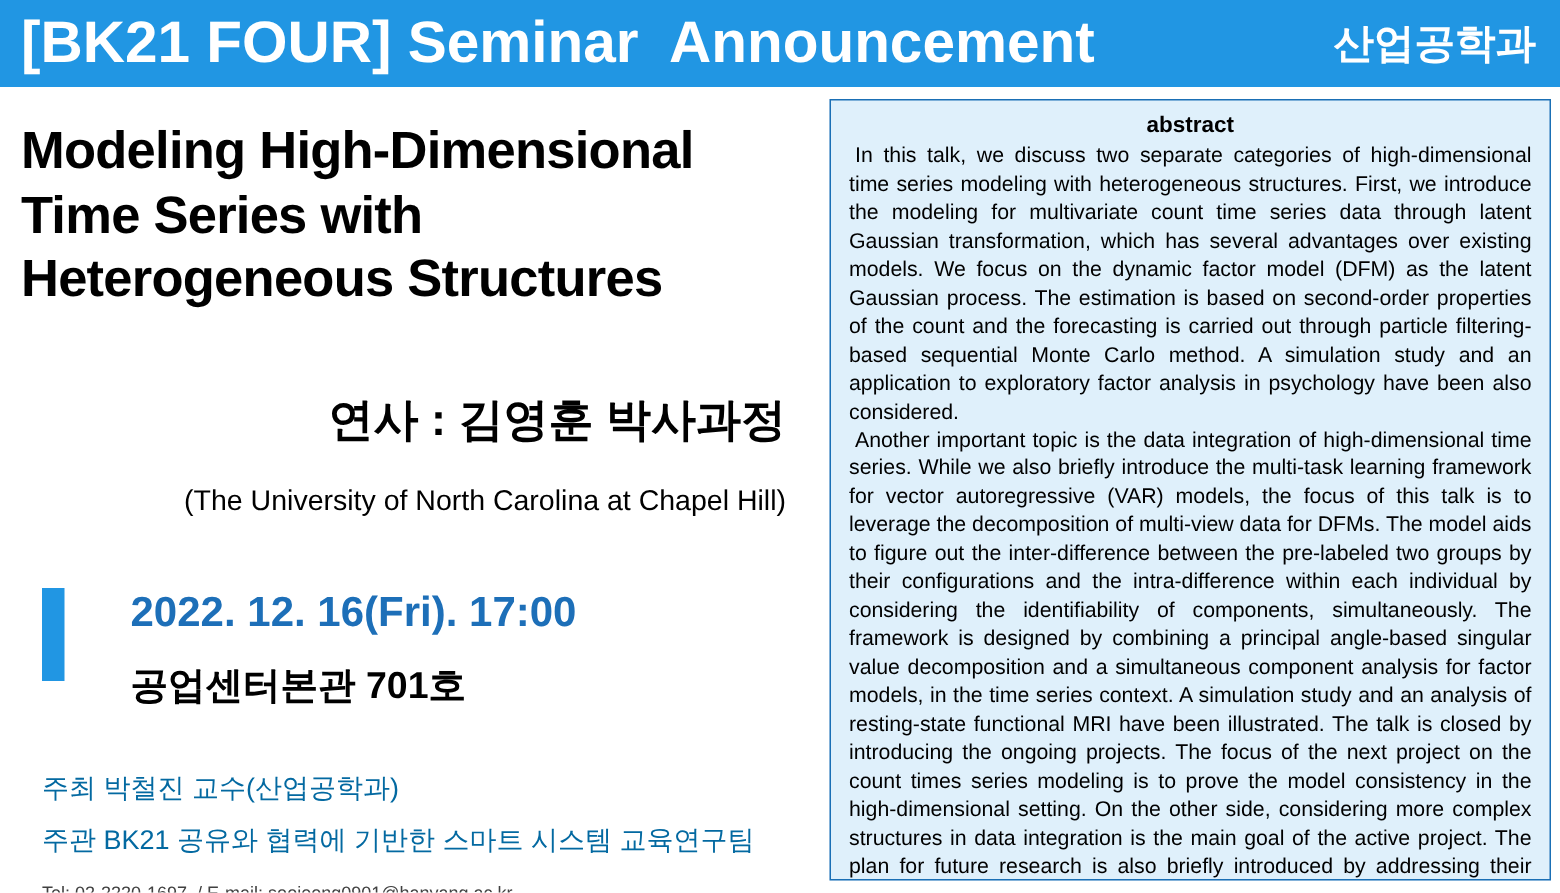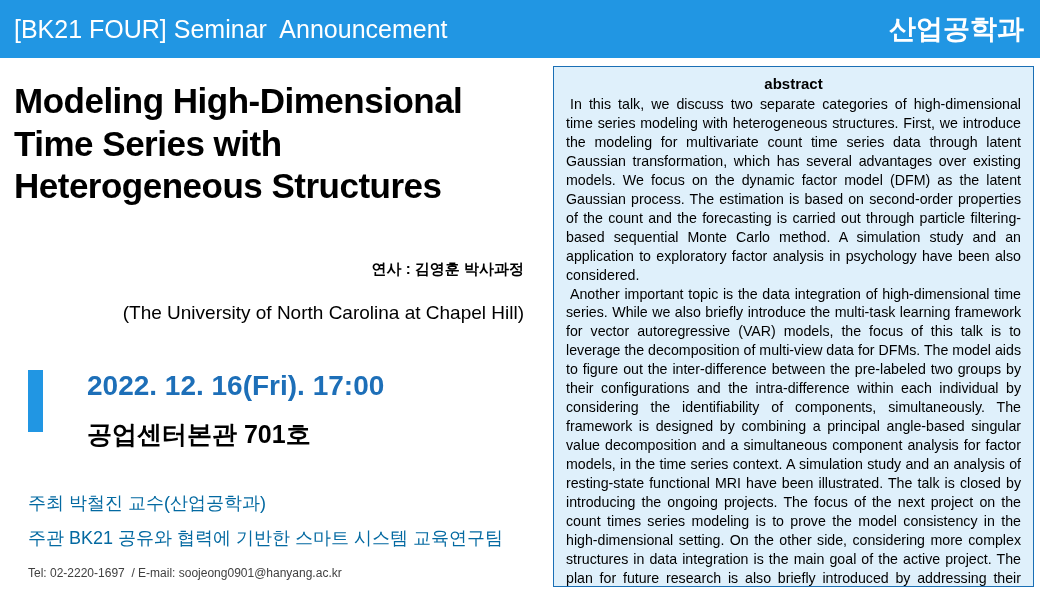--- a/index.html
+++ b/index.html
@@ -28,22 +28,22 @@
     height: 58px;
     background: #2196e3;
     display: flex;
     align-items: center;
     justify-content: space-between;
     box-sizing: border-box;
     padding: 0 16px 0 14px;
   }
   .header-title {
     color: #ffffff;
-    font-size: 25px;
-    font-weight: normal;
+    font-size: 39px;
+    font-weight: bold;
     letter-spacing: 0px;
     white-space: pre;
   }
   .header-dept {
     color: #ffffff;
     font-size: 27px;
     font-weight: bold;
     white-space: pre;
   }
   
@@ -63,21 +63,21 @@
     font-weight: bold;
     color: #000000;
     letter-spacing: -0.5px;
   }
   .speaker-block {
     margin-top: 52px;
     text-align: right;
     padding-right: 10px;
   }
   .speaker-line {
-    font-size: 15px;
+    font-size: 30px;
     font-weight: bold;
     color: #000000;
     white-space: pre;
   }
   .affiliation-line {
     margin-top: 23px;
     font-size: 19px;
     color: #000000;
     text-align: right;
     white-space: pre;

